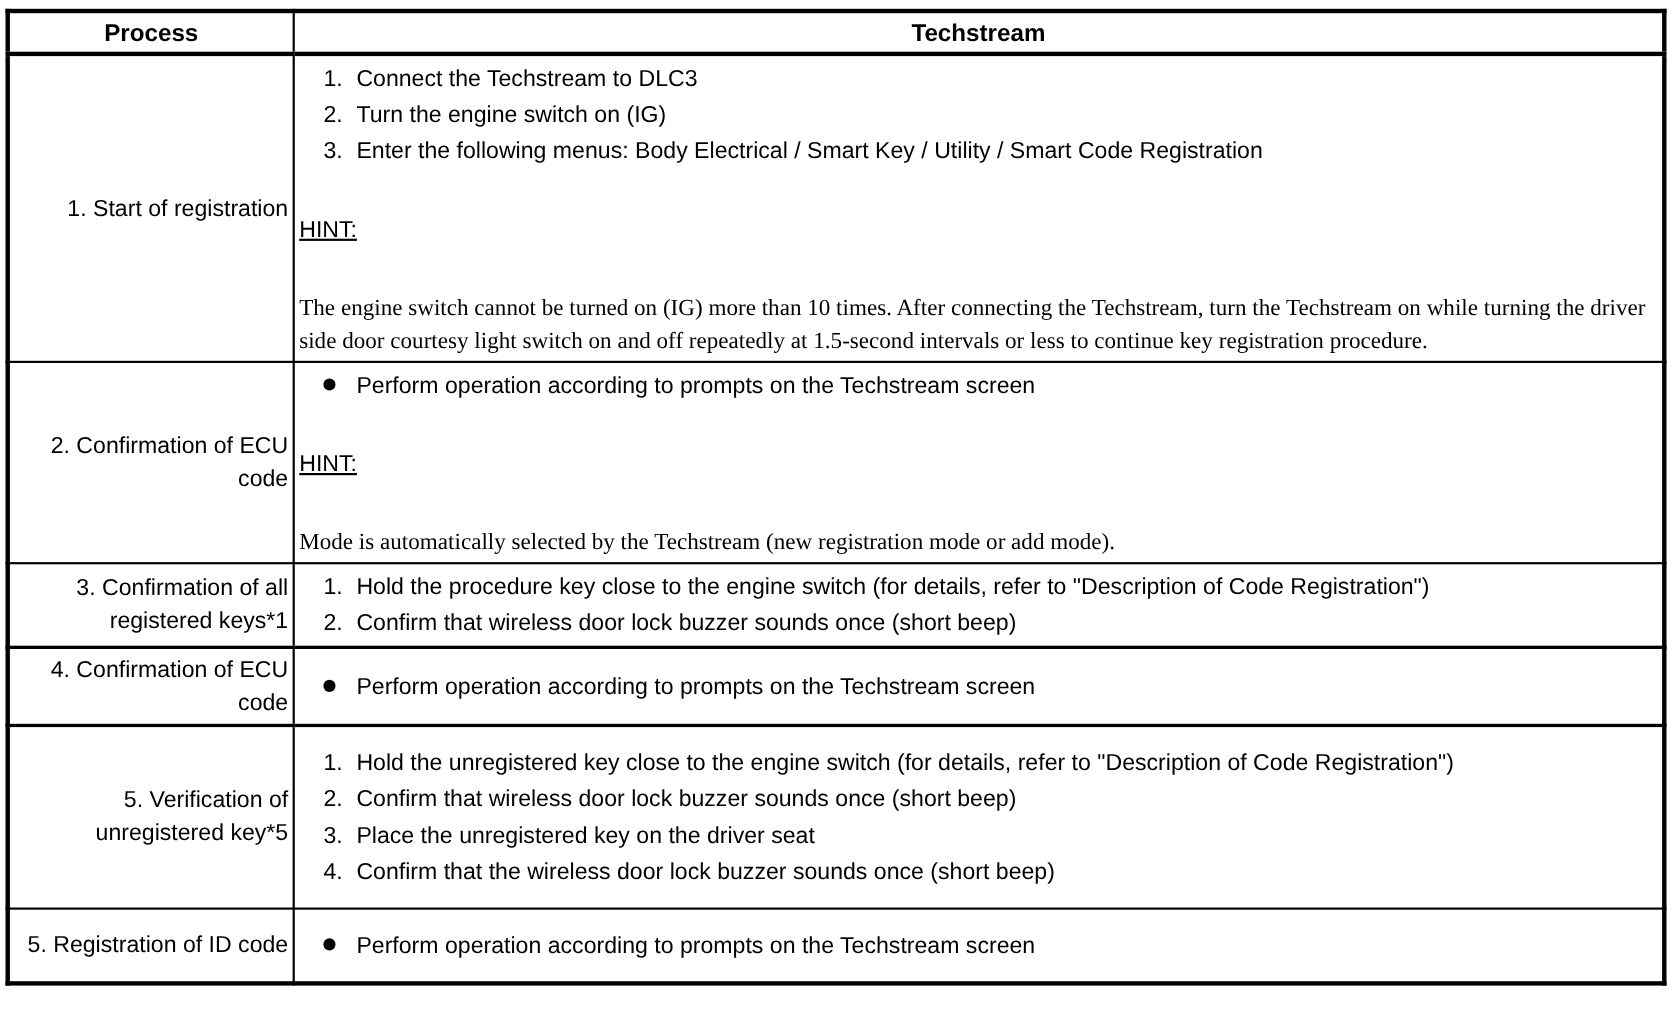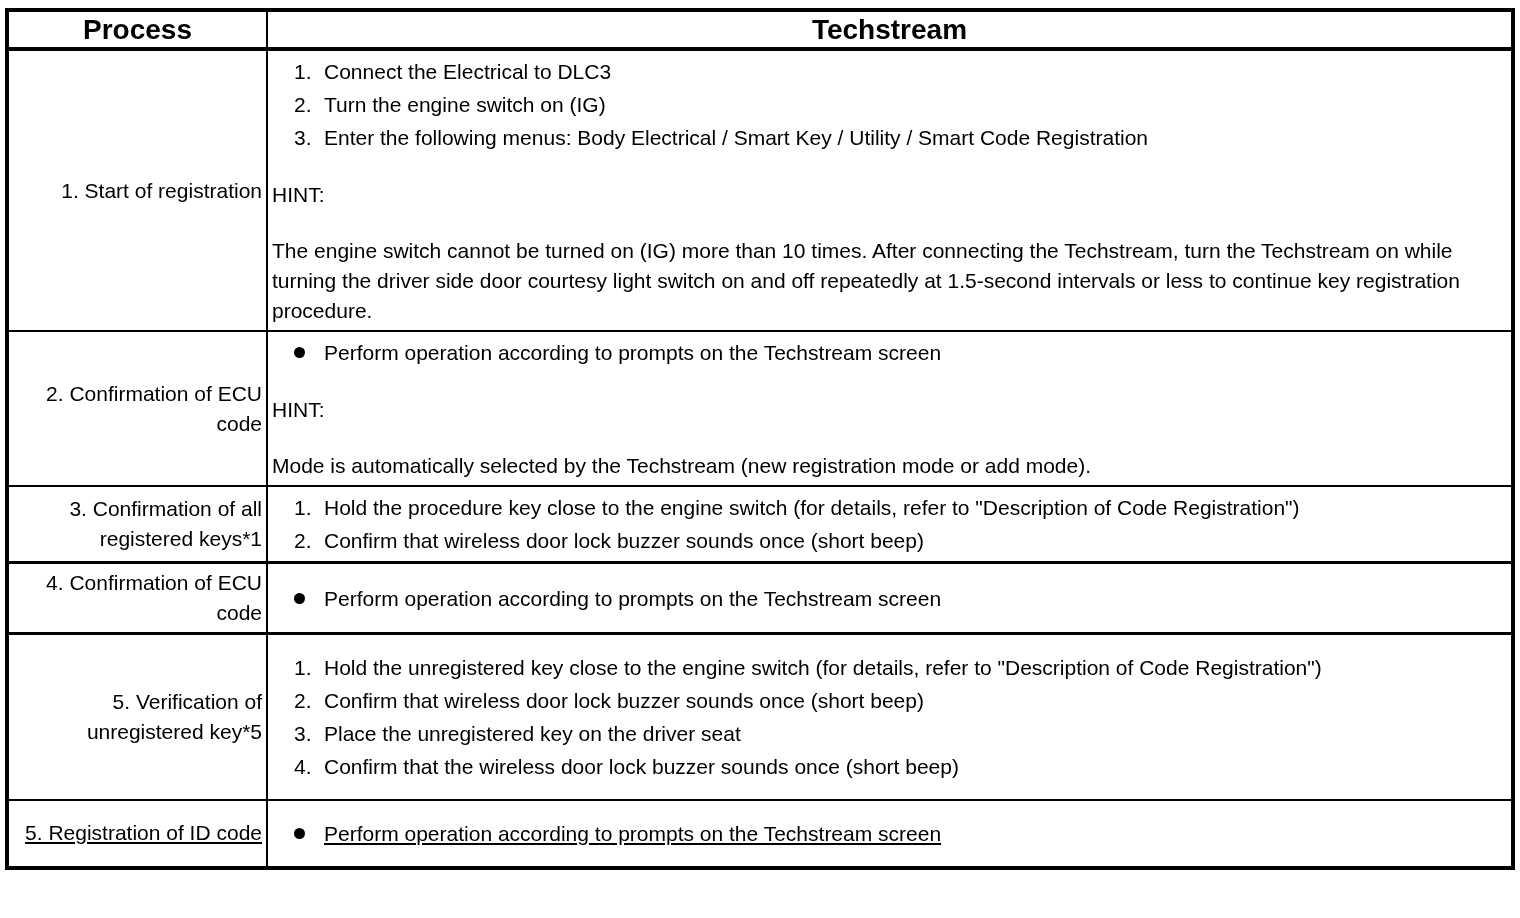--- a/index.html
+++ b/index.html
@@ -8,39 +8,39 @@
     padding:8px 5px 4px 5px;background:#ffffff;
     font-family:"Liberation Sans", sans-serif;color:#000;
   }
   table.proc-table{
     border-collapse:collapse;table-layout:fixed;width:1510px;
     border:4px solid #000;
   }
   col.col-process{width:260px;}
   th{
     border:2px solid #000;border-bottom:4px solid #000;
-    font-size:28px;font-weight:bold;text-align:center;
+    font-size:22px;font-weight:bold;text-align:center;
     height:35px;padding:0;
   }
   td{
     border:2px solid #000;vertical-align:middle;
     font-size:21px;padding:4px 4px;
   }
   tr.bt3 td{border-top-width:3px;}
   td.process-cell{line-height:30px;padding-left:4px;text-align:right;}
   td.procedure-cell{padding-left:4px;}
   .li{display:flex;line-height:33px;}
   .li .marker{flex:0 0 30px;margin-left:22px;}
   .li .text{flex:1;padding-right:6px;}
   .bullet-dot{
     display:inline-block;width:11px;height:11px;border-radius:50%;
     background:#000;vertical-align:middle;margin-top:-3px;
   }
-  .hint-label{line-height:30px;margin:26px 0;}
-  .hint-text{line-height:30px;padding-right:6px;}
+  .hint-label{line-height:30px;margin:40px 0;text-decoration:underline;}
+  .hint-text{line-height:30px;padding-right:6px;font-family:Liberation Serif, serif;}
 </style>
 </head>
 <body>
 
 <div class="page">
   <table class="proc-table">
     <colgroup>
       <col class="col-process">
       <col class="col-procedure">
     </colgroup>
@@ -50,21 +50,21 @@
         <th>Techstream</th>
       </tr>
     </thead>
     <tbody id="table-body">
         <tr style="height: 280px;">
           <td class="process-cell">1. Start of registration</td>
           <td class="procedure-cell">
             <div>
               <div class="li">
                 <span class="marker">1.</span>
-                <span class="text">Connect the Electrical to DLC3</span>
+                <span class="text">Connect the Techstream to DLC3</span>
               </div>
               <div class="li">
                 <span class="marker">2.</span>
                 <span class="text">Turn the engine switch on (IG)</span>
               </div>
               <div class="li">
                 <span class="marker">3.</span>
                 <span class="text">Enter the following menus: Body Electrical / Smart Key / Utility / Smart Code Registration</span>
               </div>
             </div>
@@ -127,21 +127,21 @@
                 <span class="marker">3.</span>
                 <span class="text">Place the unregistered key on the driver seat</span>
               </div>
               <div class="li">
                 <span class="marker">4.</span>
                 <span class="text">Confirm that the wireless door lock buzzer sounds once (short beep)</span>
               </div>
             </div>
           </td>
         </tr>
-        <tr style="height: 68px; text-decoration: underline;">
+        <tr style="height: 68px;">
           <td class="process-cell">5. Registration of ID code</td>
           <td class="procedure-cell">
             <div>
               <div class="li">
                 <span class="marker"><span class="bullet-dot"></span></span>
                 <span class="text">Perform operation according to prompts on the Techstream screen</span>
               </div>
             </div>
           </td>
         </tr>

